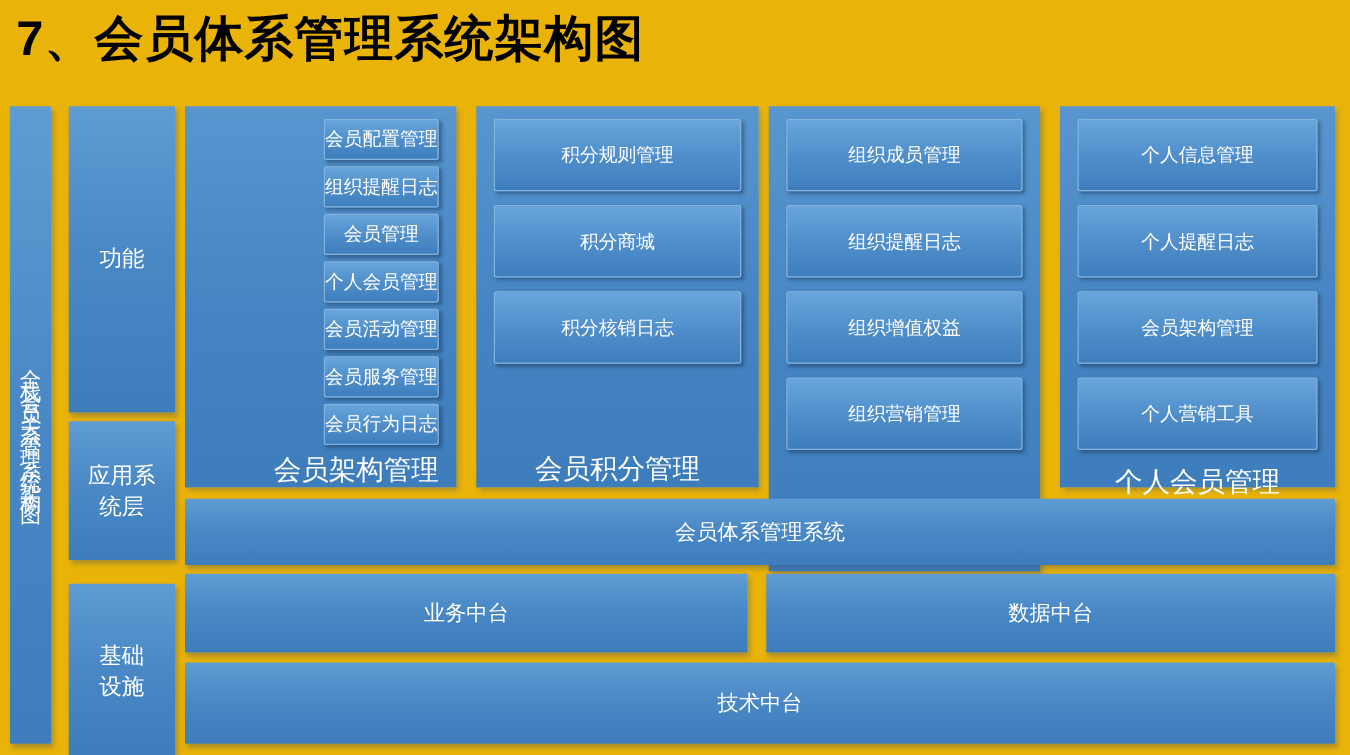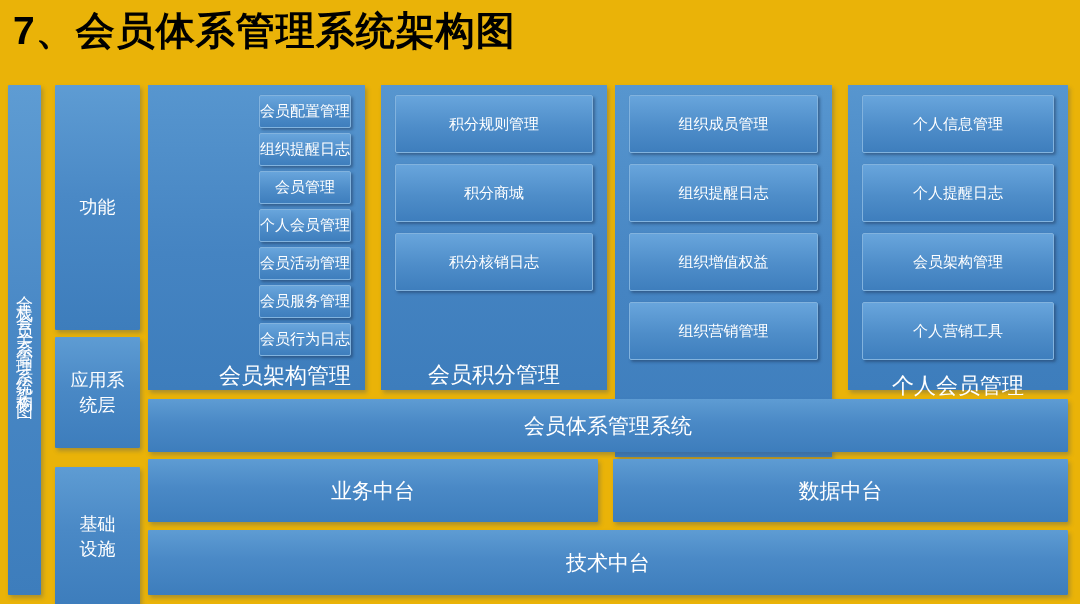--- a/index.html
+++ b/index.html
@@ -32,21 +32,21 @@
     box-shadow: 2px 3px 4px rgba(60, 80, 110, 0.35);
     border-radius: 1px;
     color: #ffffff;
     display: flex;
     align-items: center;
     justify-content: center;
     text-align: center;
   }
 
   .layer-label { font-size: 18px; line-height: 1.35; }
-  .row-label   { font-size: 21px; }
+  .row-label   { font-size: 17px; }
 
   .vert-text {
     writing-mode: vertical-rl;
     text-orientation: upright;
     font-size: 17px;
     letter-spacing: 9px;
     line-height: 33px;
   }
 
   .wrap3 { display: inline-block; width: 3.05em; }

